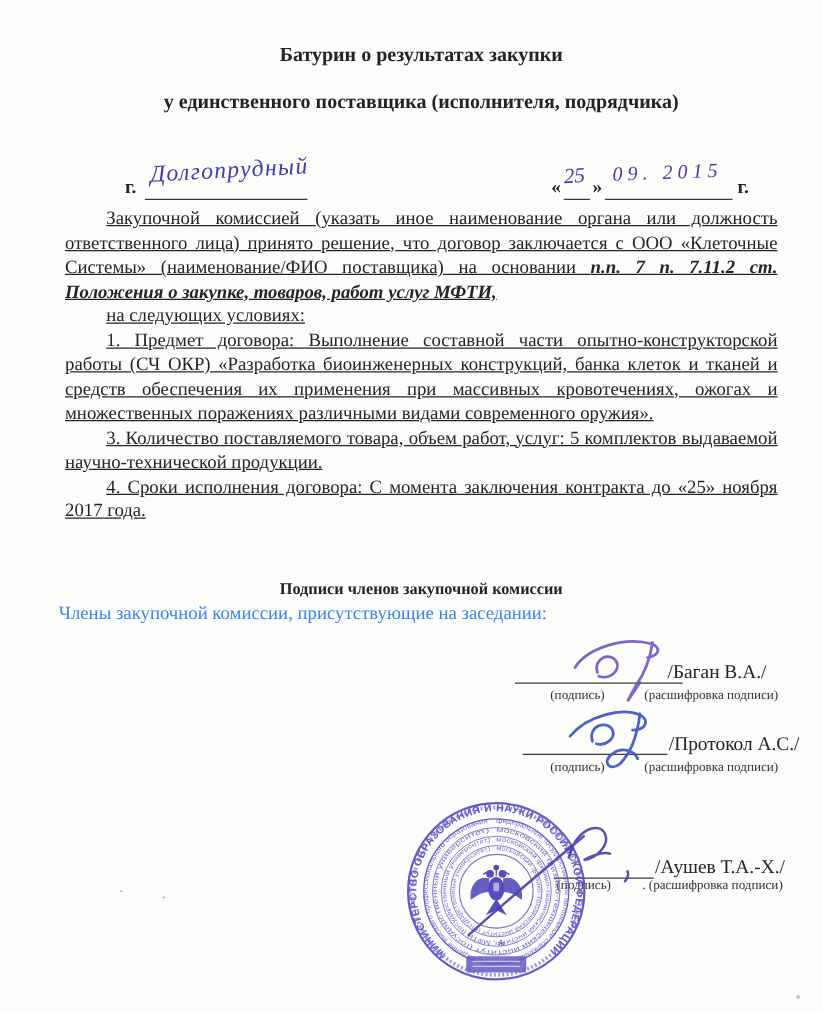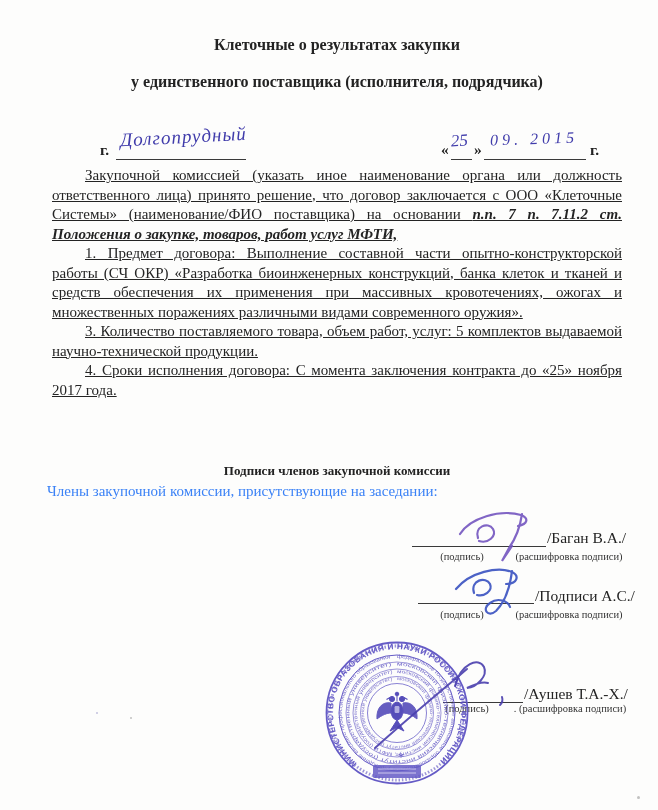--- a/index.html
+++ b/index.html
@@ -23,59 +23,60 @@
   .sig-label{font-size:10.5px;color:#333;text-align:center;}
   .chair-label{left:47px;top:666px;font-size:15.5px;color:#242424;}
   .printedbold{font-weight:bold;font-size:15.5px;color:#232323;}
   .dot{position:absolute;border-radius:50%;}
 </style>
 </head>
 <body>
 
 <div class="page">
 
-  <div class="abs title" style="top:36px;">Клеточные о результатах закупки</div>
+  <div class="abs title" style="top:36px;">Батурин о результатах закупки</div>
   <div class="abs title" style="top:73px;">у единственного поставщика (исполнителя, подрядчика)</div>
 
   <div class="abs printedbold" style="left:100px;top:141px;">г.</div>
   <div class="abs uline" style="left:116px;top:143px;width:130px;height:16px;"></div>
   <div class="abs hand" style="left:120px;top:126px;font-size:19px;transform:rotate(-3deg);letter-spacing:1px;">Долгопрудный</div>
 
   <div class="abs printedbold" style="left:441px;top:141px;">«</div>
   <div class="abs uline" style="left:451px;top:143px;width:21px;height:16px;"></div>
   <div class="abs hand" style="left:451px;top:131px;font-size:17px;transform:rotate(-4deg);">25</div>
   <div class="abs printedbold" style="left:474px;top:141px;">»</div>
   <div class="abs uline" style="left:484px;top:143px;width:102px;height:16px;"></div>
   <div class="abs hand" style="left:490px;top:130px;font-size:16px;letter-spacing:4px;transform:rotate(-2deg);">09. 2015</div>
   <div class="abs printedbold" style="left:590px;top:141px;">г.</div>
 
   <div class="abs body-text">
     <p><span>Закупочной комиссией (указать иное наименование органа или должность ответственного лица) принято решение, что договор заключается с ООО «Клеточные Системы» (наименование/ФИО поставщика) на основании </span><span class="bi">п.п. 7 п. 7.11.2 ст. Положения о закупке, товаров, работ услуг МФТИ,</span></p>
+    <p class="lead">на следующих условиях:</p>
     <p>1. Предмет договора: Выполнение составной части опытно-конструкторской работы (СЧ ОКР) «Разработка биоинженерных конструкций, банка клеток и тканей и средств обеспечения их применения при массивных кровотечениях, ожогах и множественных поражениях различными видами современного оружия».</p>
     <p>3. Количество поставляемого товара, объем работ, услуг: 5 комплектов выдаваемой научно-технической продукции.</p>
     <p>4. Сроки исполнения договора: С момента заключения контракта до «25» ноября 2017 года.</p>
   </div>
 
   <div class="abs sec-head">Подписи членов закупочной комиссии</div>
   <div class="abs lead2">Члены закупочной комиссии, присутствующие на заседании:</div>
 
   <div class="abs uline" style="left:412px;top:530px;width:134px;height:16px;"></div>
-  <div class="abs sig-name" style="left:547px;top:529px;">/Баган В.А./</div>
+  <div class="abs sig-name" style="left:534px;top:529px;">/Баган В.А./</div>
   <div class="abs sig-label" style="left:427px;top:551px;width:70px;">(подпись)</div>
   <div class="abs sig-label" style="left:508px;top:551px;width:122px;">(расшифровка подписи)</div>
   <svg class="abs" style="left:448px;top:503px;" width="110" height="66" viewBox="0 0 110 66">
     <g fill="none" stroke="#7456c0" stroke-width="2.2" stroke-linecap="round" opacity="0.9">
       <path d="M 12,31 C 22,15 52,6 73,12 C 81,15 80,21 70,23"></path>
       <path d="M 30,35 C 26,24 40,18 45,26 C 49,33 40,41 31,38"></path>
       <path d="M 74,11 C 72,25 68,35 61,45 L 54,58 L 64,43"></path>
     </g>
   </svg>
 
   <div class="abs uline" style="left:418px;top:587px;width:116px;height:16px;"></div>
-  <div class="abs sig-name" style="left:535px;top:587px;">/Подписи А.С./</div>
+  <div class="abs sig-name" style="left:535px;top:587px;">/Протокол А.С./</div>
   <div class="abs sig-label" style="left:427px;top:609px;width:70px;">(подпись)</div>
   <div class="abs sig-label" style="left:508px;top:609px;width:122px;">(расшифровка подписи)</div>
   <svg class="abs" style="left:446px;top:562px;" width="100" height="58" viewBox="0 0 100 58">
     <g fill="none" stroke="#3d55c2" stroke-width="2.2" stroke-linecap="round" opacity="0.92">
       <path d="M 10,27 C 24,10 52,4 66,10 C 74,14 71,22 60,22"></path>
       <path d="M 28,31 C 24,18 40,14 44,22 C 47,29 38,35 31,33"></path>
       <path d="M 66,9 C 64,25 60,39 50,49 C 42,56 35,47 44,41 C 52,35 62,39 64,45"></path>
     </g>
   </svg>
 

